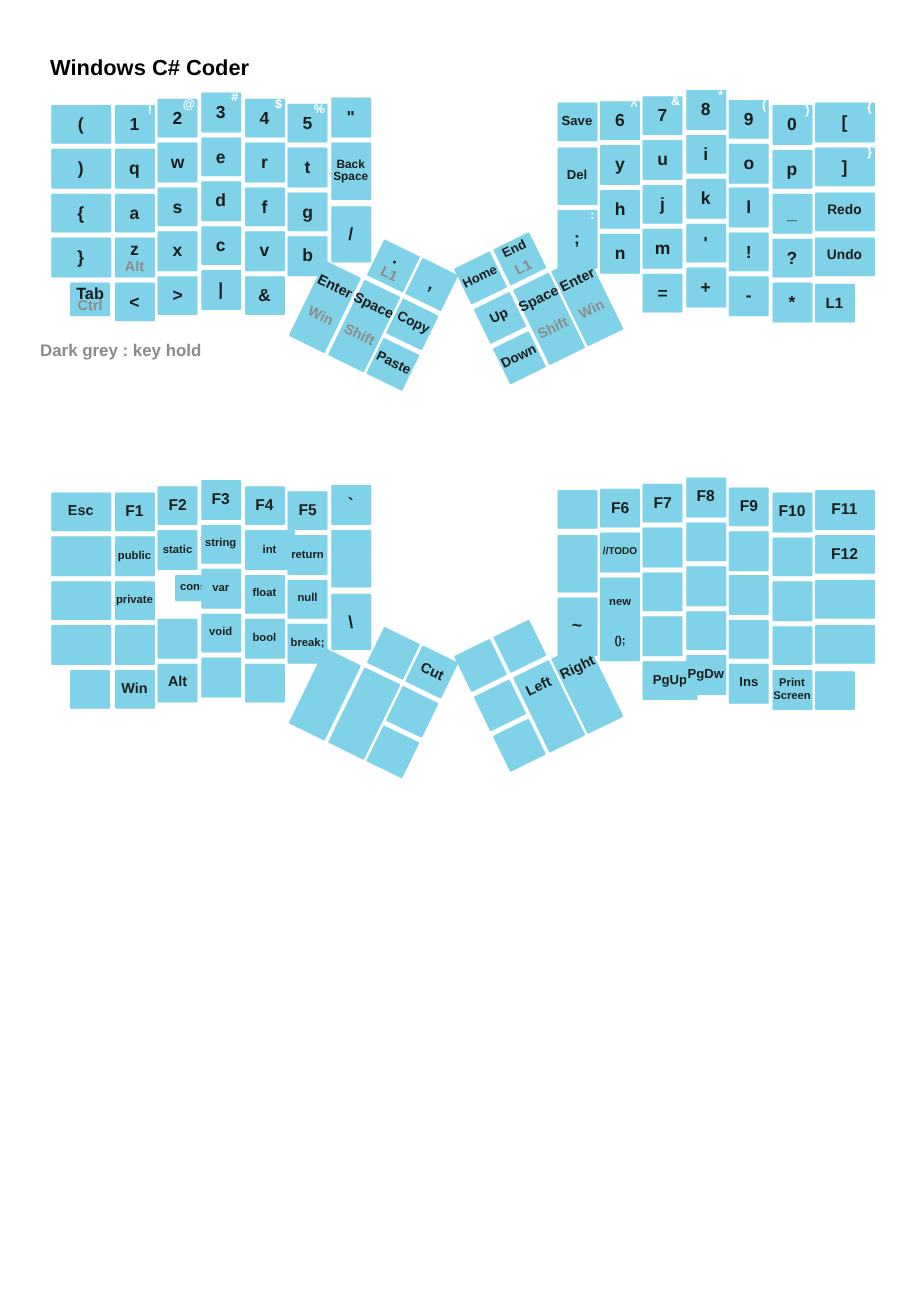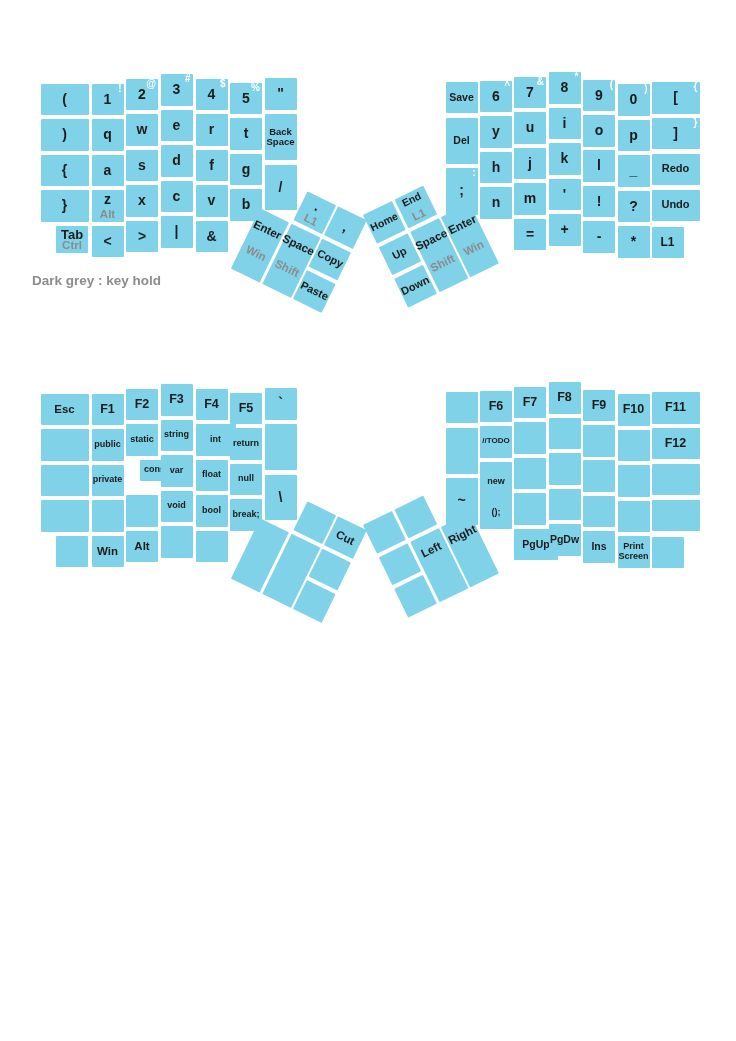--- a/index.html
+++ b/index.html
@@ -28,20 +28,21 @@
   .key.tall-thumb .hold{bottom:auto;top:37px;}
   .key .shift{
     position:absolute;top:-1px;right:2px;color:#ffffff;font-size:10px;line-height:1.2;
   }
   .cluster{position:absolute;transform-origin:0 0;}
 </style>
 </head>
 <body>
 
 <div id="canvas">
+  <div class="layer-title" id="title-1">Windows C# Coder</div>
   <div id="layer1-keys">
       <div class="key" style="left: 40.5px; top: 83.5px; width: 48px; height: 31.5px;">
         <span class="label" style="font-size: 14px;">(</span>
       </div>
       <div class="key" style="left: 91.5px; top: 83.5px; width: 32px; height: 31.5px;">
         <span class="label" style="font-size: 14px;">1</span>
         <span class="shift">!</span>
       </div>
       <div class="key" style="left: 126px; top: 78.5px; width: 32px; height: 31.5px;">
         <span class="label" style="font-size: 14px;">2</span>

